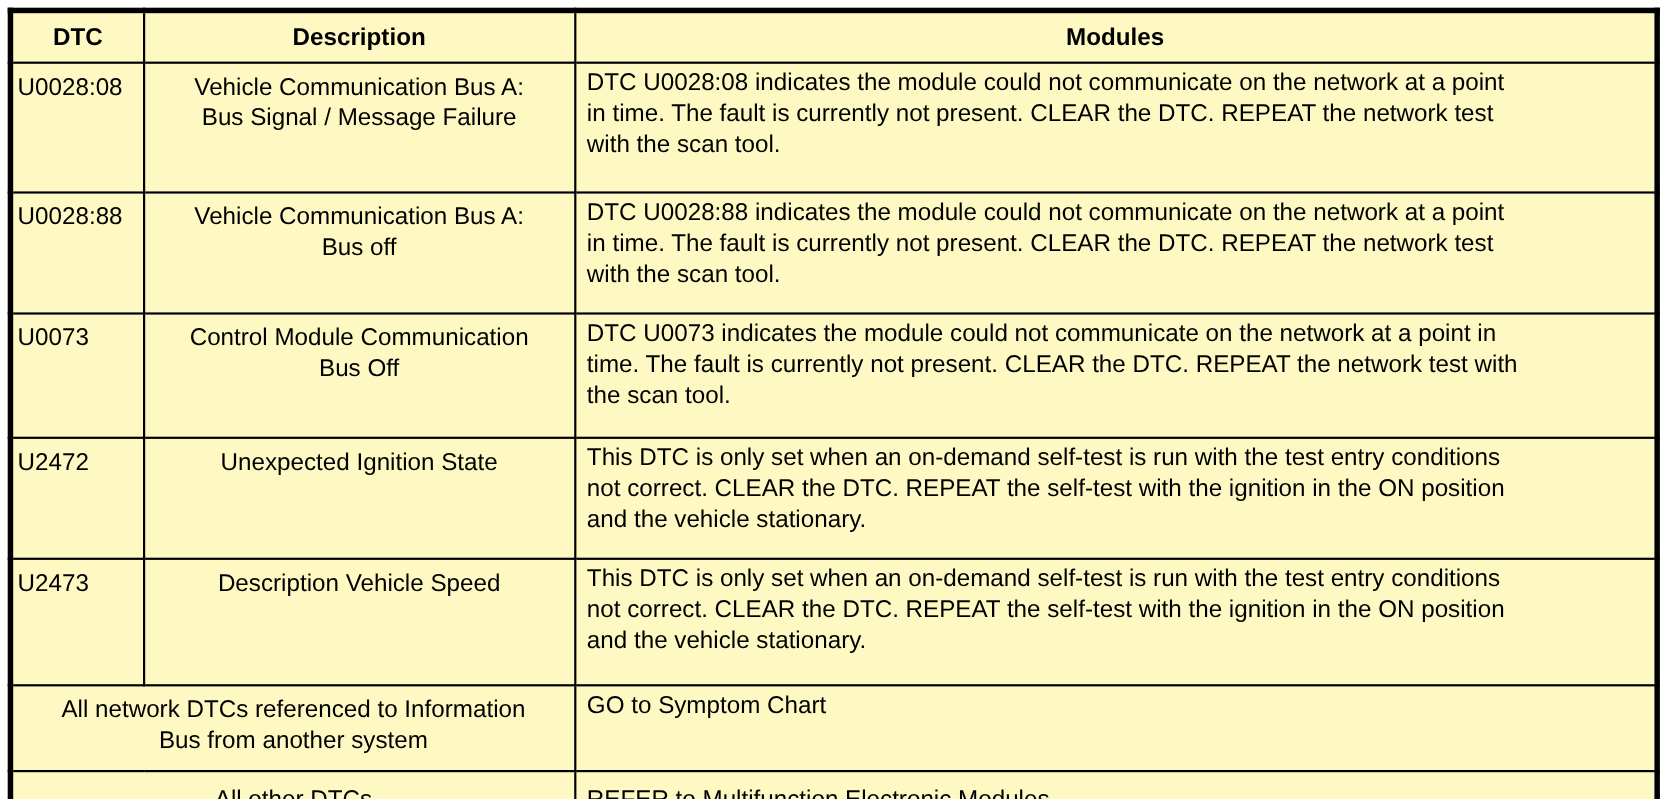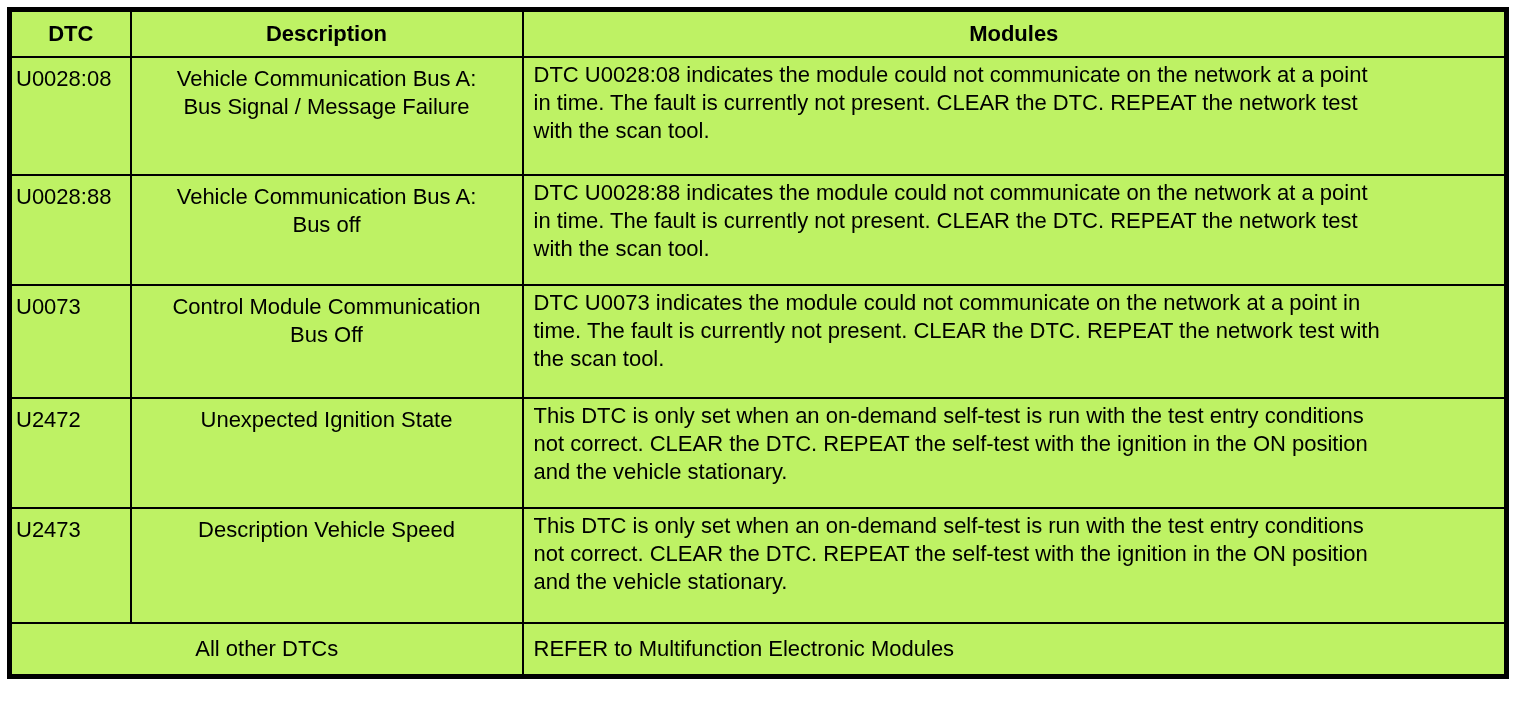--- a/index.html
+++ b/index.html
@@ -22,21 +22,21 @@
     border: 5px solid #000000;
     font-size: 22px;
     line-height: 28px;
   }
   .col-dtc    { width: 121px; }
   .col-desc   { width: 392px; }
   .col-action { width: auto;  }
 
   th, td {
     border: 2px solid #000000;
-    background: #bef264;
+    background: #fef9c3;
     overflow: hidden;
   }
   thead th {
     height: 40px;
     font-weight: bold;
     text-align: center;
     vertical-align: middle;
     padding: 2px 6px;
   }
   td {
@@ -116,18 +116,23 @@
 not correct. CLEAR the DTC. REPEAT the self-test with the ignition in the ON position
 and the vehicle stationary.</td>
     </tr>
     <tr class="row-5">
       <td class="dtc-cell">U2473</td>
       <td class="desc-cell">Description Vehicle Speed</td>
       <td class="action-cell">This DTC is only set when an on-demand self-test is run with the test entry conditions
 not correct. CLEAR the DTC. REPEAT the self-test with the ignition in the ON position
 and the vehicle stationary.</td>
     </tr>
+    <tr class="row-6">
+      <td class="merged-cell" colspan="2">All network DTCs referenced to Information
+Bus from another system</td>
+      <td class="action-cell">GO to Symptom Chart</td>
+    </tr>
     <tr class="row-7">
       <td class="merged-cell" colspan="2">All other DTCs</td>
       <td class="action-cell">REFER to Multifunction Electronic Modules</td>
     </tr>
   </tbody>
 </table>
 
 </body></html>

